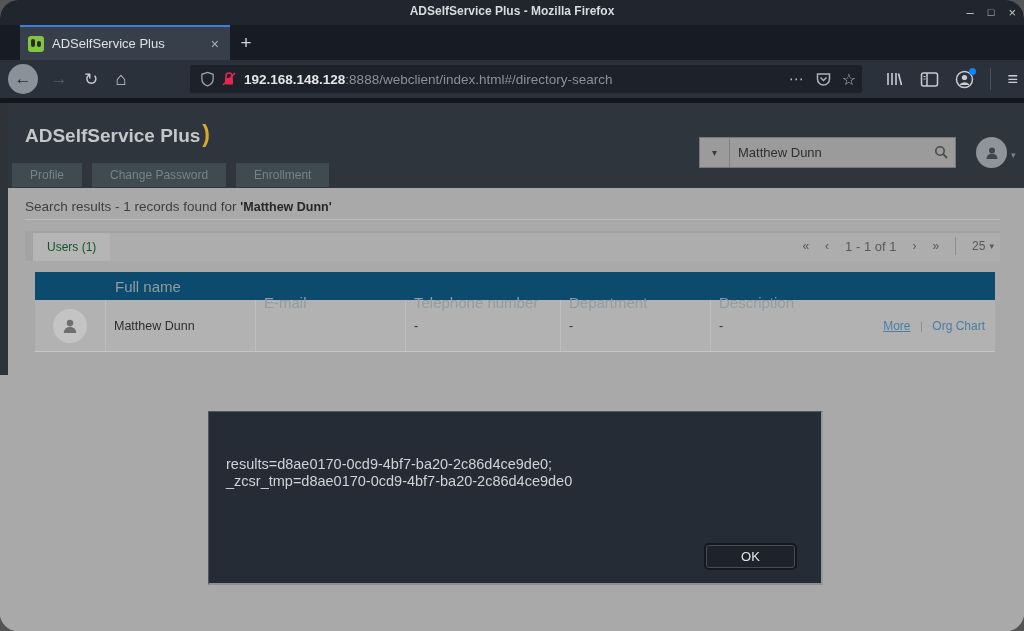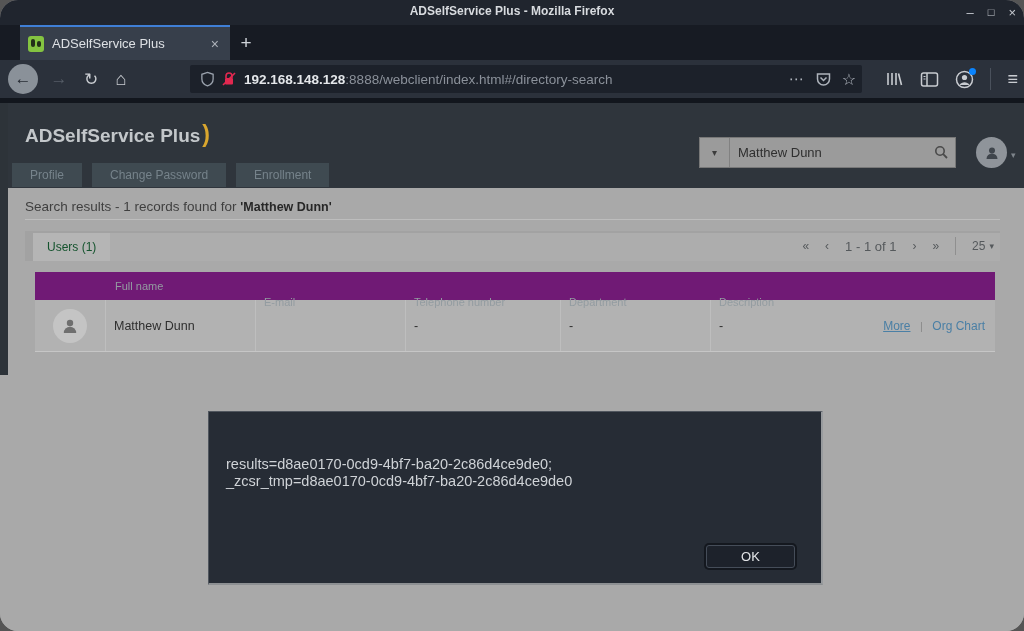--- a/index.html
+++ b/index.html
@@ -64,21 +64,21 @@
   .panel-bar{position:absolute;left:25px;top:128px;width:975px;height:30px;background:#a2a2a2;}
   .panel-band{position:absolute;left:70px;top:2px;right:0;height:28px;background:#adadad;}
   .users-tab{position:absolute;left:8px;top:2px;height:28px;background:#b5b5b5;color:#14532d;font-size:12px;display:flex;align-items:center;padding:0 14px;}
   .pager{position:absolute;right:6px;top:0;height:30px;display:flex;align-items:center;gap:16px;color:#55595c;font-size:12px;}
   .pager .pg{font-size:13px;}
   .pager .sep{width:1px;height:18px;background:#8f8f8f;}
   .psize{display:flex;align-items:center;gap:4px;}
   .psize .car{font-size:9px;}
 
   .tbl{position:absolute;left:35px;top:169px;width:960px;}
-  .thead{display:flex;height:28px;background:#701a75;color:#939ca1;font-size:11px;align-items:center;}
+  .thead{display:flex;height:28px;background:#0c4a6e;color:#939ca1;font-size:15px;align-items:center;}
   .trow{display:flex;height:52px;background:#b2b2b2;border-bottom:1px solid #c6c6c6;align-items:center;font-size:12.5px;color:#2e2e2e;}
   .c0{width:70px;display:flex;justify-content:center;}
   .c1{width:150px;padding-left:2px;}
   .c2{width:150px;}
   .c3{width:155px;}
   .c4{width:150px;}
   .c5{width:150px;}
   .c6{flex:1;text-align:right;padding-right:10px;}
   .trow .c1,.trow .c2,.trow .c3,.trow .c4,.trow .c5{align-self:stretch;display:flex;align-items:center;border-left:1px solid #bebebe;padding-left:8px;}
   .thead .c1{padding-left:10px}.thead .c2,.thead .c3,.thead .c4,.thead .c5{padding-left:9px;margin-top:32px;}

